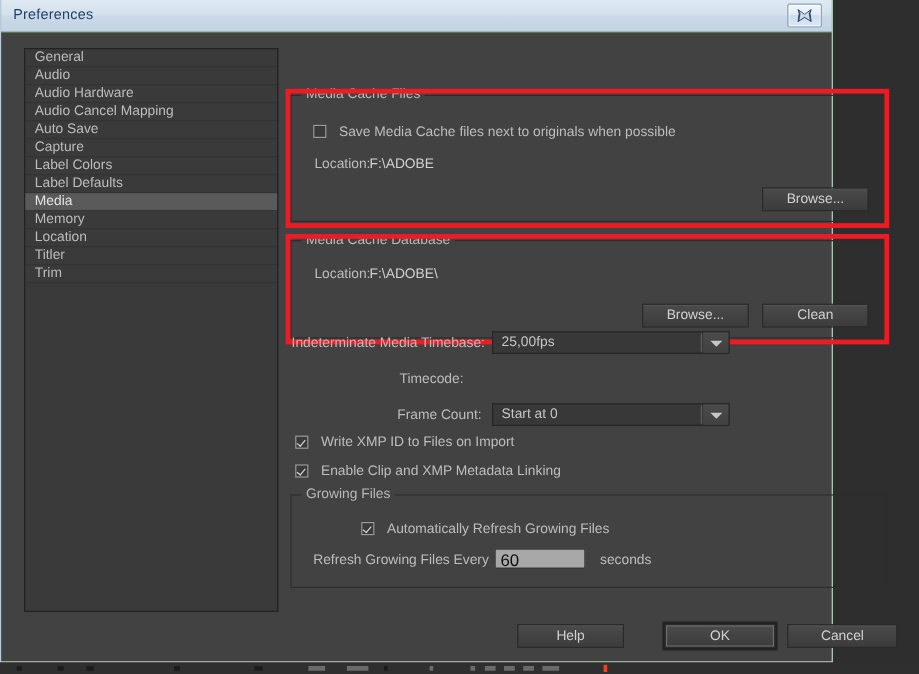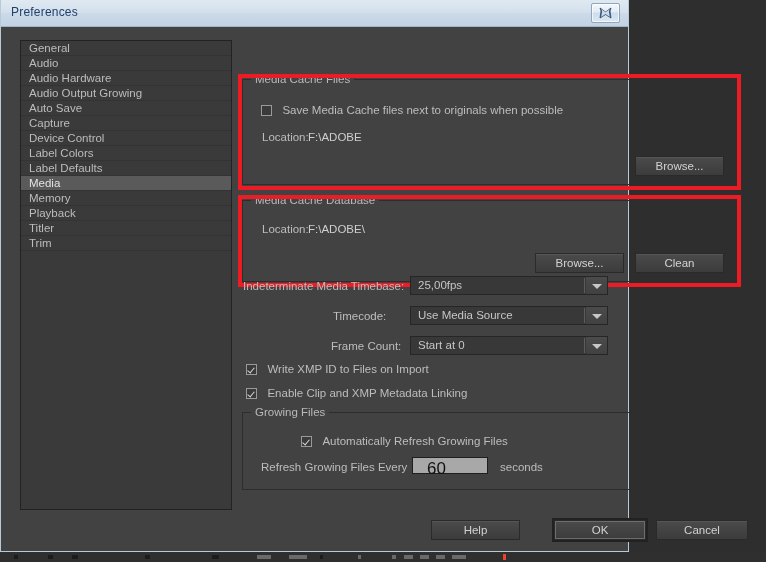--- a/index.html
+++ b/index.html
@@ -12,21 +12,21 @@
     height: 562px;
     overflow: hidden;
     font-family: "Liberation Sans", sans-serif;
     -webkit-font-smoothing: antialiased;
   }
 
   
   #window {
     position: absolute;
     left: 0; top: 0;
-    width: 629px;
+    width: 694px;
     height: 552px;
     box-sizing: border-box;
     background: #84cc16;
     border: 1px solid #b8c9d8;
     border-top: none;
   }
 
   
   #titlebar {
     position: relative;
@@ -226,23 +226,23 @@
   .numinput {
     position: absolute;
     height: 17px;
     background: #a8a8a8;
     border: 1px solid #1f1f1f;
     box-sizing: border-box;
     cursor: text;
   }
   .numinput span {
     position: absolute;
-    left: 14px;
+    left: 4px;
     top: 1px;
-    font-size: 17px;
+    font-size: 14px;
     color: #101010;
   }
 
   
   #bg-strip {
     position: absolute;
     left: 0;
     top: 552px;
     width: 766px;
     height: 10px;
@@ -274,29 +274,28 @@
       </span>
     </div>
   </div>
 
   <div id="content">
 
     <div id="sidebar">
         <div class="side-item">General</div>
         <div class="side-item">Audio</div>
         <div class="side-item">Audio Hardware</div>
-        <div class="side-item">Audio Output Growing</div>
+        <div class="side-item">Audio Cancel Mapping</div>
         <div class="side-item">Auto Save</div>
         <div class="side-item">Capture</div>
-        <div class="side-item">Device Control</div>
         <div class="side-item">Label Colors</div>
         <div class="side-item">Label Defaults</div>
         <div class="side-item selected">Media</div>
         <div class="side-item">Memory</div>
-        <div class="side-item">Playback</div>
+        <div class="side-item">Location</div>
         <div class="side-item">Titler</div>
         <div class="side-item">Trim</div>
       </div>
 
     <div class="group" style="left:241px; top:52px; width:497px; height:106px;">
       <div class="grp-title">Media Cache Files</div>
 
       <div class="cb-row" style="left:18px; top:21px;">
         <span class="cbox"></span>
         <span class="cb-label">Save Media Cache files next to originals when possible</span>
@@ -321,25 +320,20 @@
     <div class="annot" style="left: 237px; top: 168px; width: 503px; height: 92px; border-color: rgb(237, 28, 36);"></div>
 
     <div class="lbl" style="left:242px; top:253px;">Indeterminate Media Timebase:</div>
     <div class="dropdown" style="left:409px; top:249px; width:198px;">
       <span class="dd-value">25,00fps</span>
       <span class="dd-sep"></span>
       <span class="dd-arrow"></span>
     </div>
 
     <div class="lbl" style="left:332px; top:283px;">Timecode:</div>
-    <div class="dropdown" style="left:409px; top:279px; width:198px;">
-      <span class="dd-value">Use Media Source</span>
-      <span class="dd-sep"></span>
-      <span class="dd-arrow"></span>
-    </div>
 
     <div class="lbl" style="left:330px; top:313px;">Frame Count:</div>
     <div class="dropdown" style="left:409px; top:309px; width:198px;padding-left:20px;">
       <span class="dd-value">Start at 0</span>
       <span class="dd-sep"></span>
       <span class="dd-arrow"></span>
     </div>
 
     <div class="cb-row" style="left:245px; top:333px;">
       <span class="cbox checked"></span>

